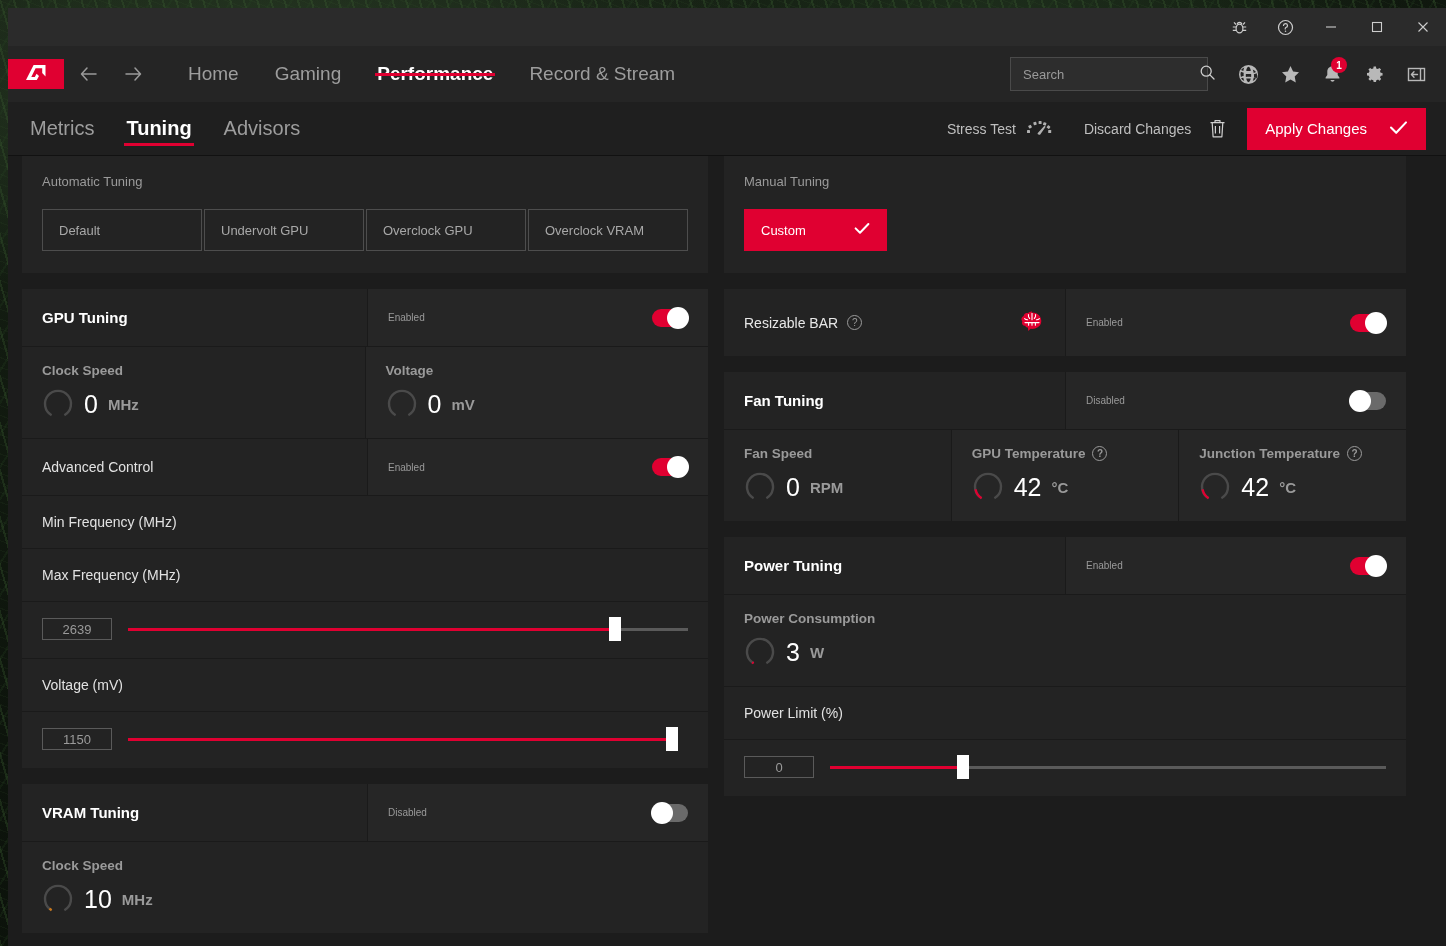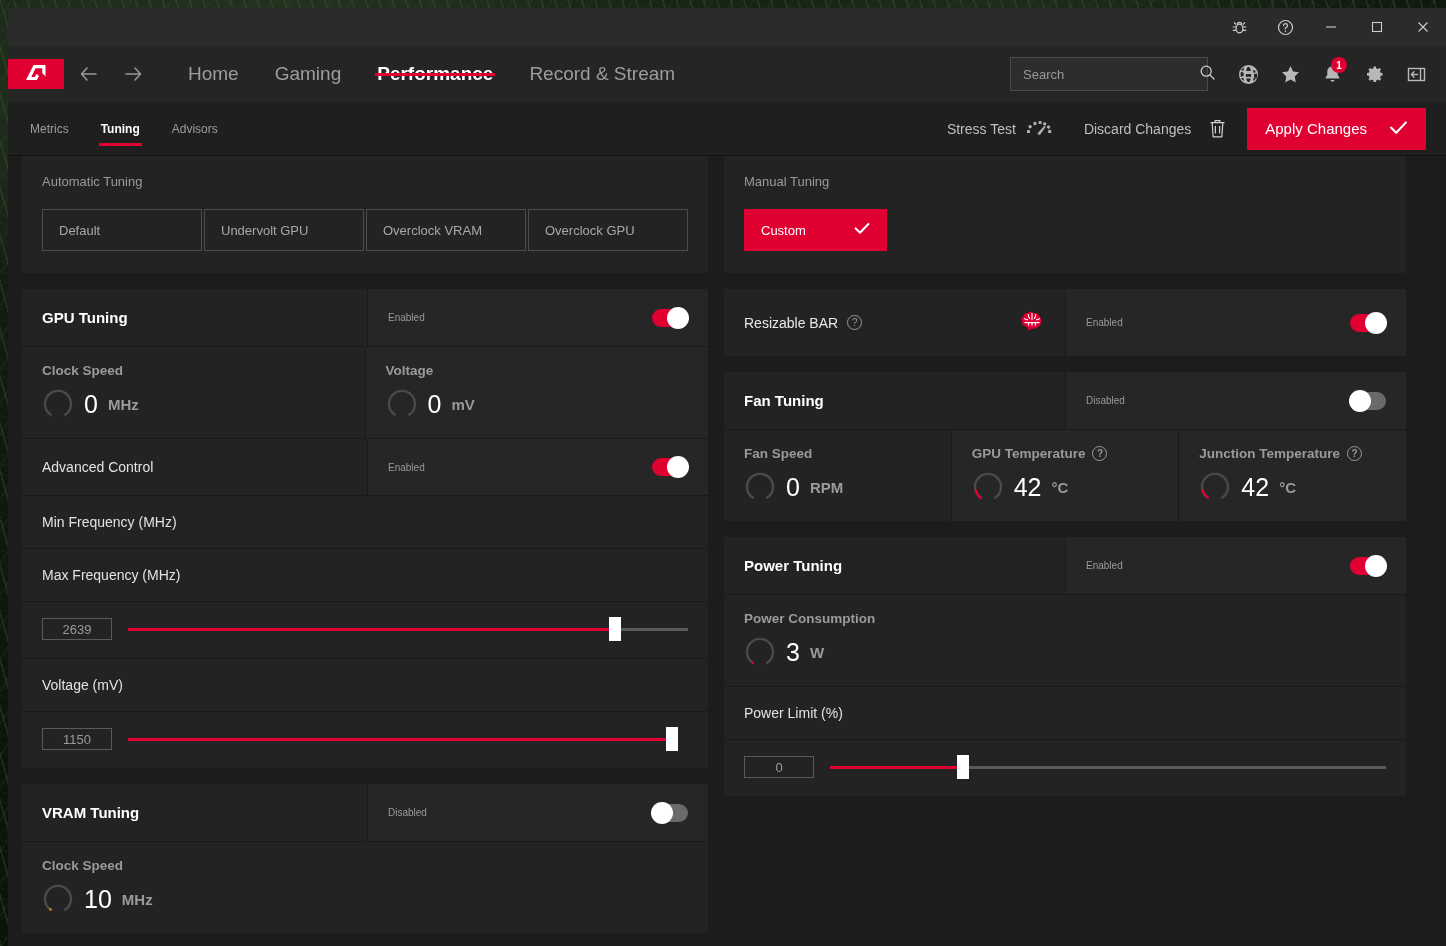--- a/index.html
+++ b/index.html
@@ -104,21 +104,21 @@
     padding: 0 3px;
   }
 
   
   .subbar {
     height: 54px; background: #1f1f1f;
     display: flex; align-items: center; flex: none;
     border-bottom: 1px solid #111;
   }
   .subtab {
-    position: relative; font-size: 12px; color: #9d9d9d;
+    position: relative; font-size: 20px; color: #9d9d9d;
     padding: 0 16px; height: 54px;
     display: flex; align-items: center;
   }
   .subtab:first-child { margin-left: 6px; }
   .subtab.active { color: #fff; font-weight: bold; }
   .subtab.active::after {
     content: ""; position: absolute; left: 14px; right: 14px; bottom: 10px;
     height: 3px; background: #e00031;
   }
   .subbar-right {
@@ -398,22 +398,22 @@
 
   <div class="content">
 
     <div class="col col-left">
 
       <div class="card card-pad">
         <div class="section-label">Automatic Tuning</div>
         <div class="preset-row">
           <button class="preset-btn">Default</button>
           <button class="preset-btn">Undervolt GPU</button>
+          <button class="preset-btn">Overclock GPU</button>
           <button class="preset-btn">Overclock VRAM</button>
-          <button class="preset-btn">Overclock GPU</button>
         </div>
       </div>
 
       <div class="card">
         <div class="tune-head">
           <div class="tune-head-left">GPU Tuning</div>
           <div class="tune-head-right">
             <span class="state">Enabled</span>
             <span class="toggle on">
                 <span class="knob"></span>

